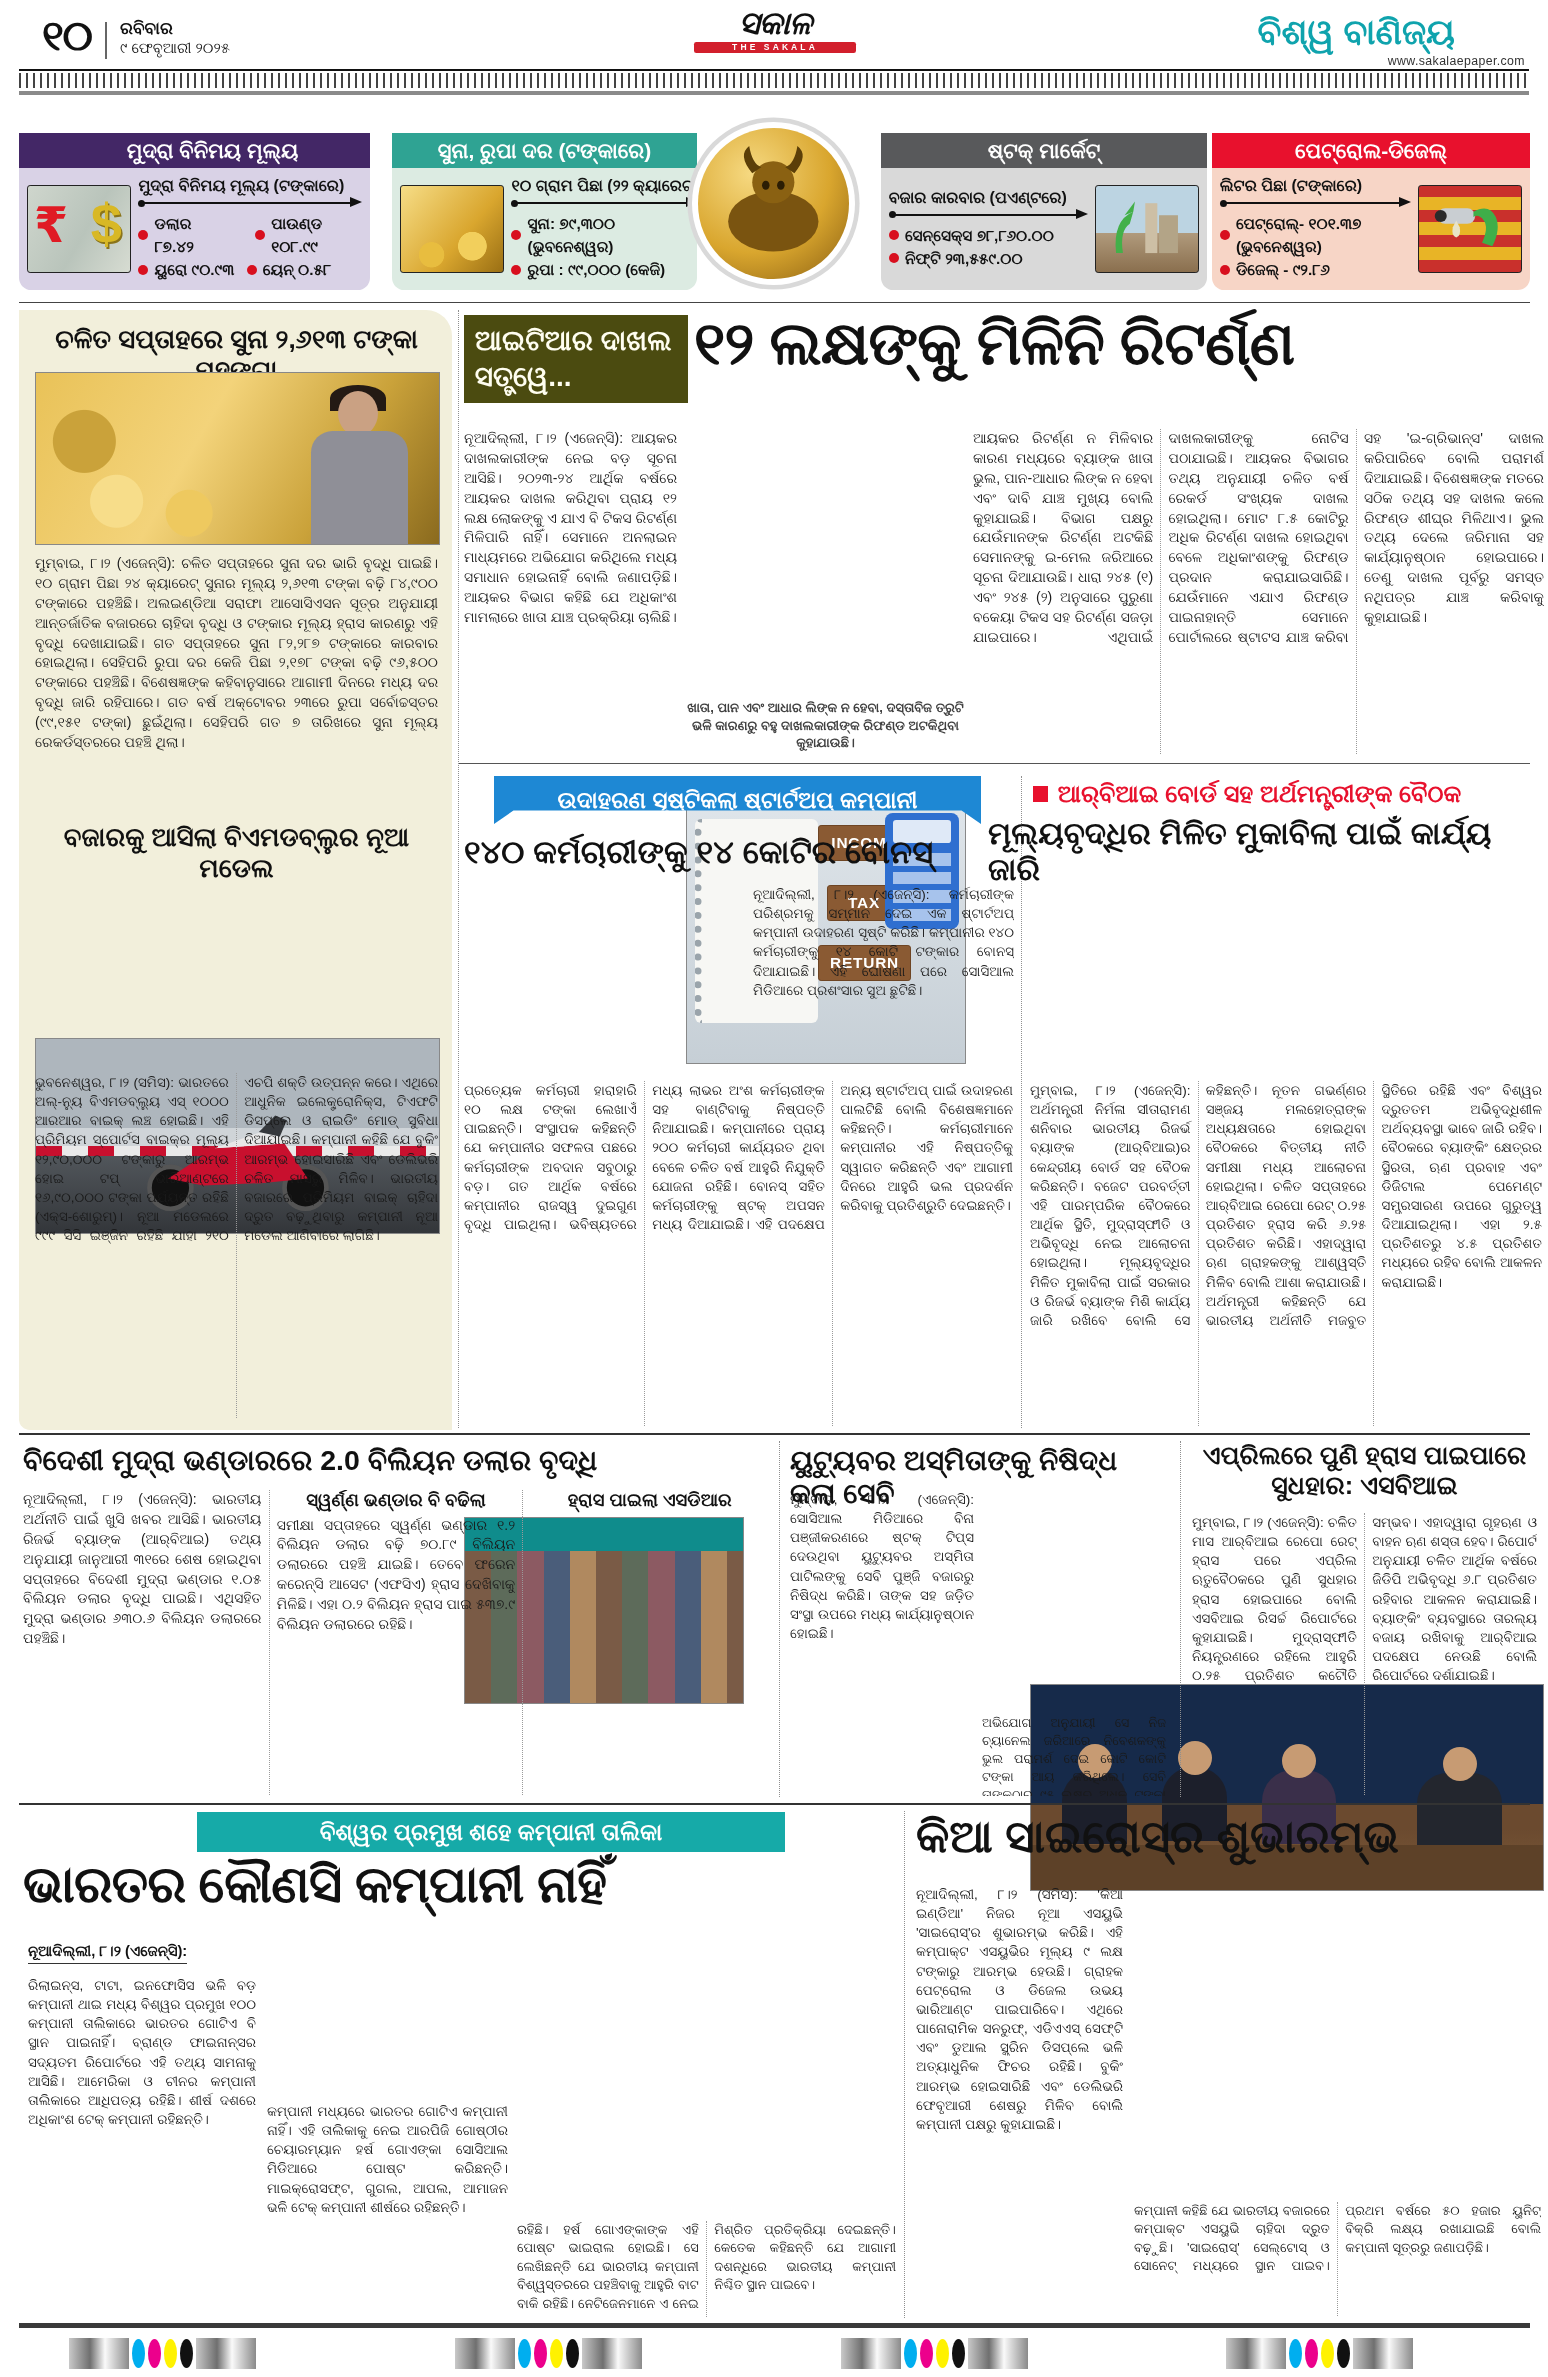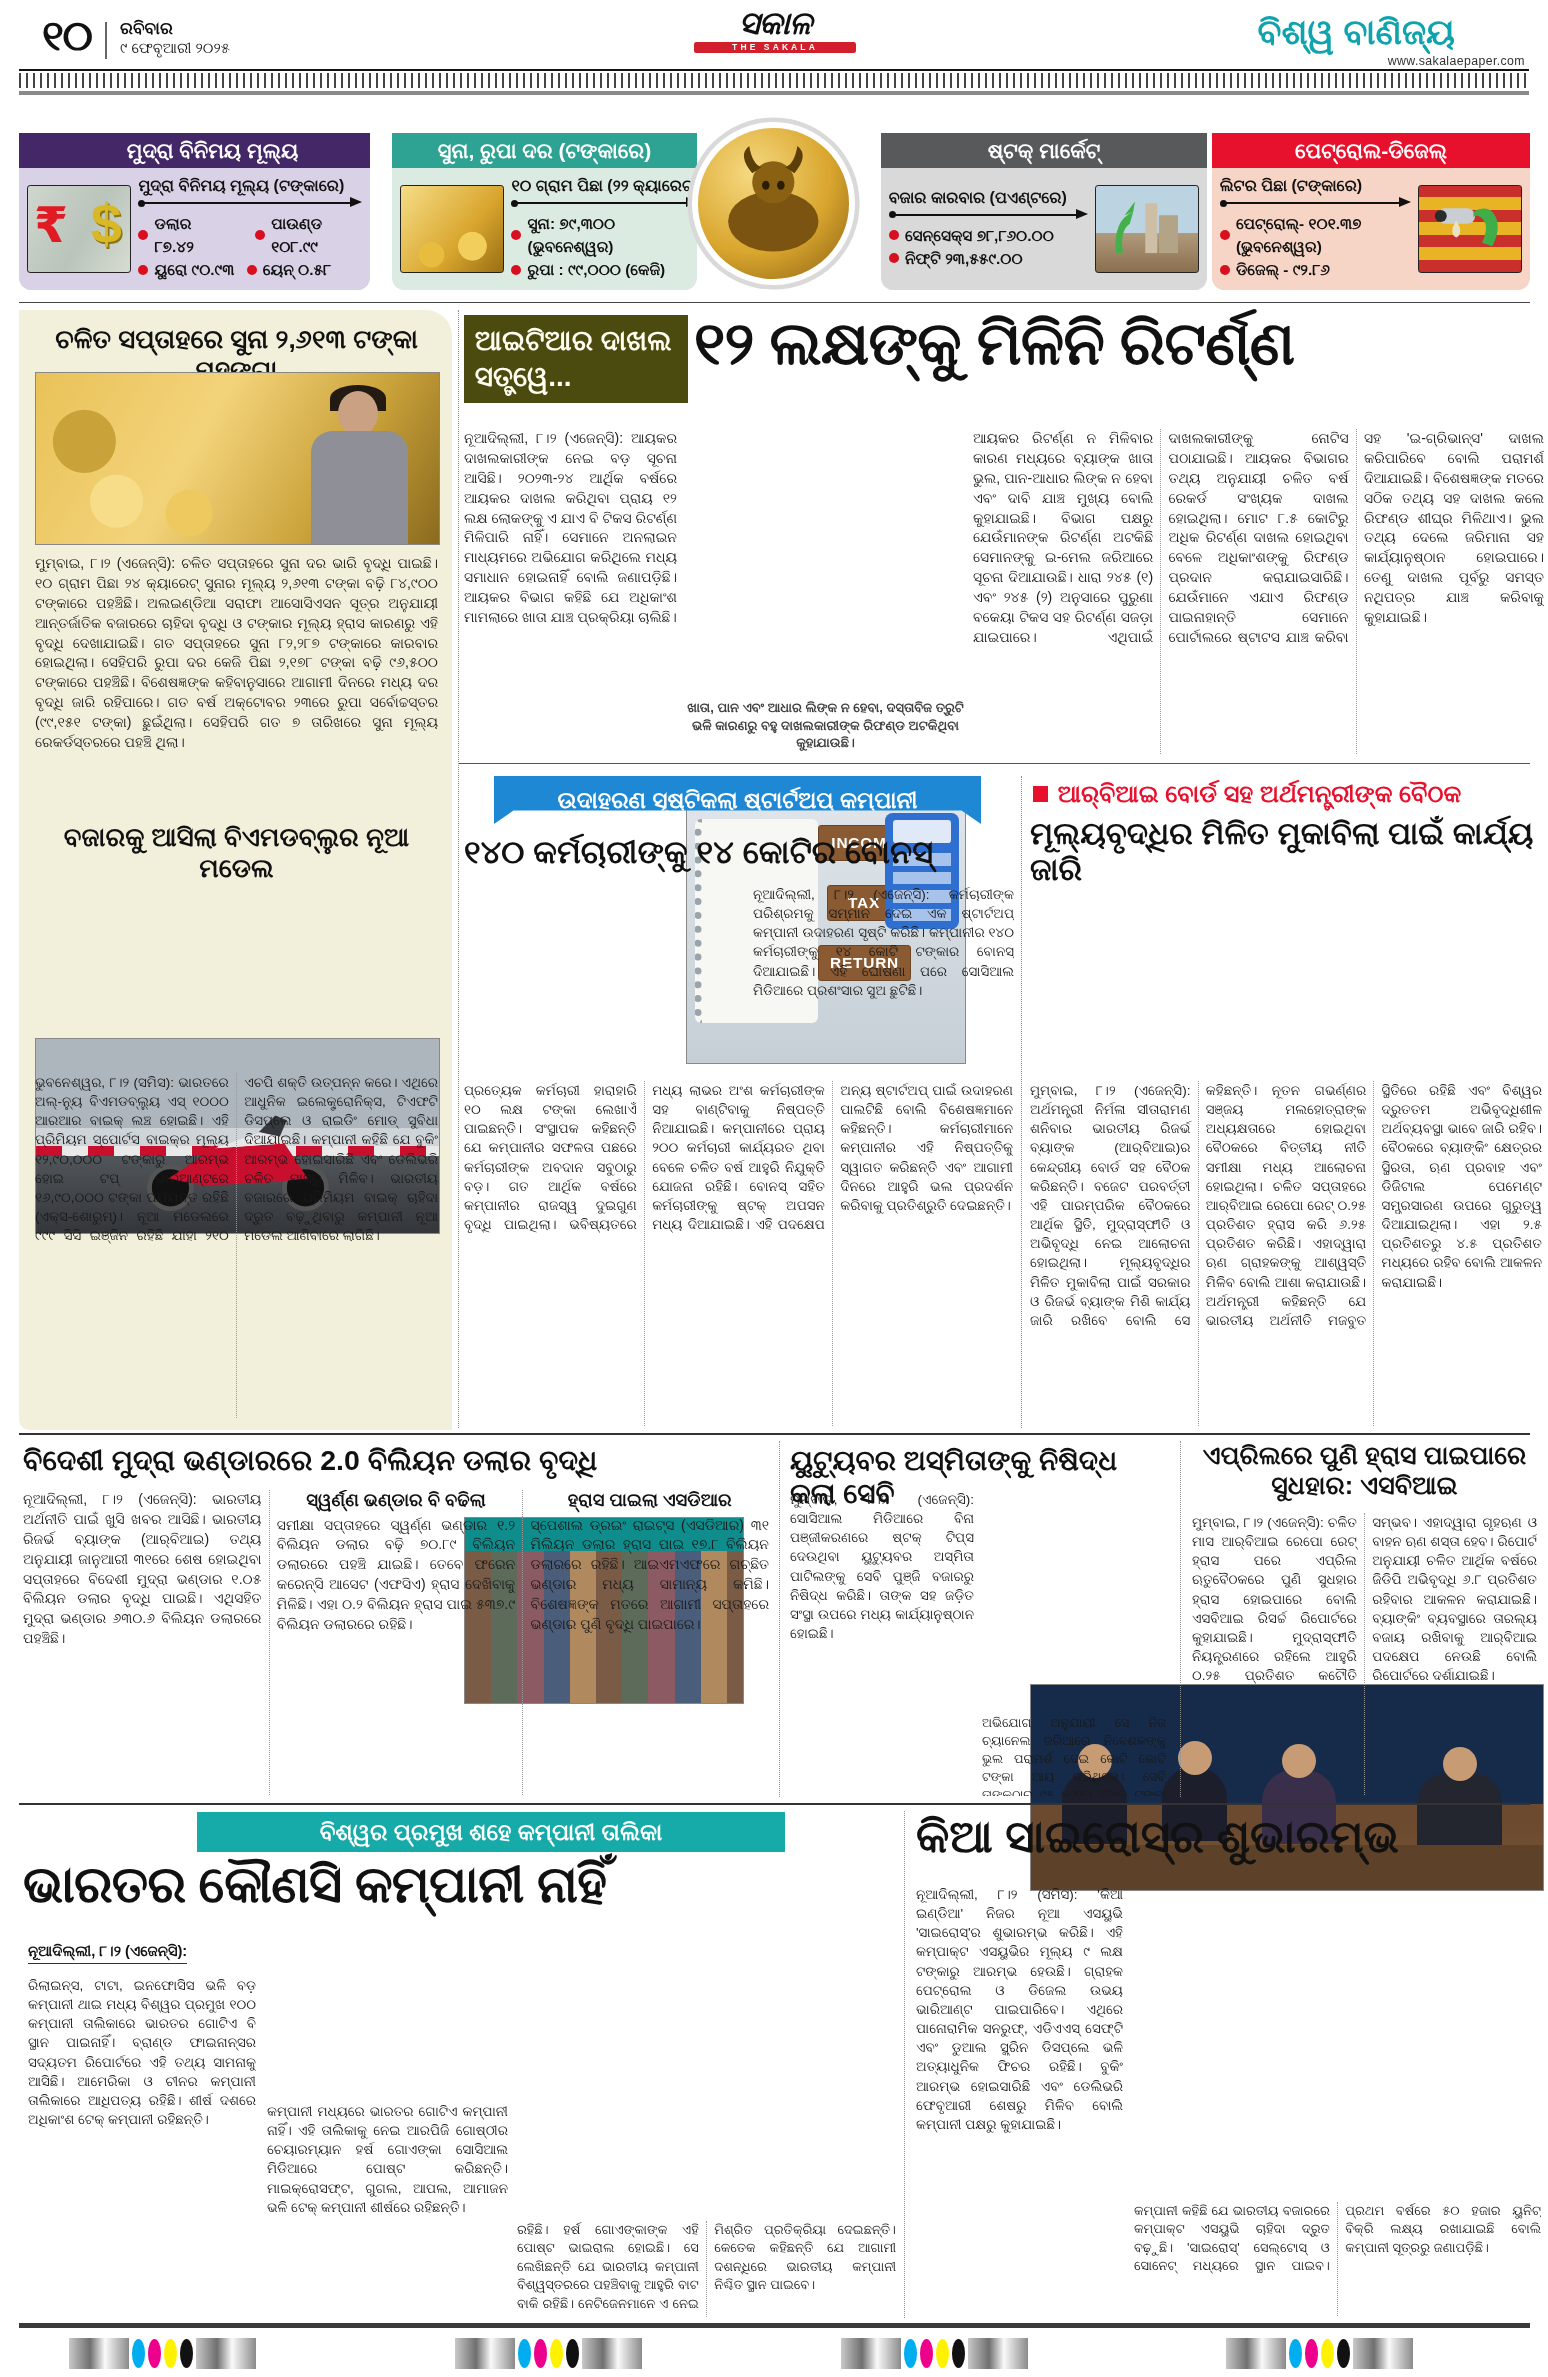--- a/index.html
+++ b/index.html
@@ -294,39 +294,38 @@
   <div class="abs ph img-group" style="left:464px;top:885px;width:278px;height:185px;"></div>
   <div class="abs body-txt" style="left:753px;top:885px;width:261px;height:185px;font-size:13.5px;">ନୂଆଦିଲ୍ଲୀ, ୮।୨ (ଏଜେନ୍ସି): କର୍ମଚାରୀଙ୍କ ପରିଶ୍ରମକୁ ସମ୍ମାନ ଦେଇ ଏକ ଷ୍ଟାର୍ଟଅପ୍ କମ୍ପାନୀ ଉଦାହରଣ ସୃଷ୍ଟି କରିଛି। କମ୍ପାନୀର ୧୪୦ କର୍ମଚାରୀଙ୍କୁ ୧୪ କୋଟି ଟଙ୍କାର ବୋନସ୍ ଦିଆଯାଇଛି। ଏହି ଘୋଷଣା ପରେ ସୋସିଆଲ ମିଡିଆରେ ପ୍ରଶଂସାର ସୁଅ ଛୁଟିଛି।</div>
   <div class="abs body-txt cols3" style="left:464px;top:1081px;width:549px;height:345px;font-size:13.5px;">ପ୍ରତ୍ୟେକ କର୍ମଚାରୀ ହାରାହାରି ୧୦ ଲକ୍ଷ ଟଙ୍କା ଲେଖାଏଁ ପାଇଛନ୍ତି। ସଂସ୍ଥାପକ କହିଛନ୍ତି ଯେ କମ୍ପାନୀର ସଫଳତା ପଛରେ କର୍ମଚାରୀଙ୍କ ଅବଦାନ ସବୁଠାରୁ ବଡ଼। ଗତ ଆର୍ଥିକ ବର୍ଷରେ କମ୍ପାନୀର ରାଜସ୍ୱ ଦୁଇଗୁଣ ବୃଦ୍ଧି ପାଇଥିଲା। ଭବିଷ୍ୟତରେ ମଧ୍ୟ ଲାଭର ଅଂଶ କର୍ମଚାରୀଙ୍କ ସହ ବାଣ୍ଟିବାକୁ ନିଷ୍ପତ୍ତି ନିଆଯାଇଛି। କମ୍ପାନୀରେ ପ୍ରାୟ ୨୦୦ କର୍ମଚାରୀ କାର୍ଯ୍ୟରତ ଥିବା ବେଳେ ଚଳିତ ବର୍ଷ ଆହୁରି ନିଯୁକ୍ତି ଯୋଜନା ରହିଛି। ବୋନସ୍ ସହିତ କର୍ମଚାରୀଙ୍କୁ ଷ୍ଟକ୍ ଅପସନ ମଧ୍ୟ ଦିଆଯାଇଛି। ଏହି ପଦକ୍ଷେପ ଅନ୍ୟ ଷ୍ଟାର୍ଟଅପ୍ ପାଇଁ ଉଦାହରଣ ପାଲଟିଛି ବୋଲି ବିଶେଷଜ୍ଞମାନେ କହିଛନ୍ତି। କର୍ମଚାରୀମାନେ କମ୍ପାନୀର ଏହି ନିଷ୍ପତ୍ତିକୁ ସ୍ୱାଗତ କରିଛନ୍ତି ଏବଂ ଆଗାମୀ ଦିନରେ ଆହୁରି ଭଲ ପ୍ରଦର୍ଶନ କରିବାକୁ ପ୍ରତିଶ୍ରୁତି ଦେଇଛନ୍ତି।</div>
 
   <div class="vdot" style="left:1021px;top:776px;height:652px;"></div>
 
   <div class="abs red-kicker" style="left:1033px;top:780px;width:509px;">
     <span class="red-sq"></span>
     <span>ଆର୍‌ବିଆଇ ବୋର୍ଡ ସହ ଅର୍ଥମନ୍ତ୍ରୀଙ୍କ ବୈଠକ</span>
   </div>
-  <div class="abs head-md" style="left:1030px;top:816px;width:515px;font-size:31px;">ମୂଲ୍ୟବୃଦ୍ଧିର ମିଳିତ ମୁକାବିଲା ପାଇଁ କାର୍ଯ୍ୟ ଜାରି</div>
+  <div class="abs head-md" style="left:988px;top:816px;width:515px;font-size:31px;">ମୂଲ୍ୟବୃଦ୍ଧିର ମିଳିତ ମୁକାବିଲା ପାଇଁ କାର୍ଯ୍ୟ ଜାରି</div>
   <div class="abs ph img-meeting" style="left:1030px;top:865px;width:512px;height:205px;">
     <div class="person" style="left:31px;bottom:46px;"></div>
     <div class="person" style="left:131px;bottom:49px;"></div>
     <div class="person" style="left:231px;bottom:46px;width:74px;background:#3a2f4a;"></div>
     <div class="person" style="left:386px;bottom:43px;width:85px;background:#23262e;"></div>
     <div style="position:absolute;left:0;right:0;bottom:0;height:45px;background:#5d4128;"></div>
   </div>
   <div class="abs body-txt cols3" style="left:1030px;top:1081px;width:512px;height:345px;font-size:13.5px;">ମୁମ୍ବାଇ, ୮।୨ (ଏଜେନ୍ସି): ଅର୍ଥମନ୍ତ୍ରୀ ନିର୍ମଳା ସୀତାରାମଣ ଶନିବାର ଭାରତୀୟ ରିଜର୍ଭ ବ୍ୟାଙ୍କ (ଆର୍‌ବିଆଇ)ର କେନ୍ଦ୍ରୀୟ ବୋର୍ଡ ସହ ବୈଠକ କରିଛନ୍ତି। ବଜେଟ ପରବର୍ତ୍ତୀ ଏହି ପାରମ୍ପରିକ ବୈଠକରେ ଆର୍ଥିକ ସ୍ଥିତି, ମୁଦ୍ରାସ୍ଫୀତି ଓ ଅଭିବୃଦ୍ଧି ନେଇ ଆଲୋଚନା ହୋଇଥିଲା। ମୂଲ୍ୟବୃଦ୍ଧିର ମିଳିତ ମୁକାବିଲା ପାଇଁ ସରକାର ଓ ରିଜର୍ଭ ବ୍ୟାଙ୍କ ମିଶି କାର୍ଯ୍ୟ ଜାରି ରଖିବେ ବୋଲି ସେ କହିଛନ୍ତି। ନୂତନ ଗଭର୍ଣ୍ଣର ସଞ୍ଜୟ ମଲହୋତ୍ରାଙ୍କ ଅଧ୍ୟକ୍ଷତାରେ ହୋଇଥିବା ବୈଠକରେ ବିତ୍ତୀୟ ନୀତି ସମୀକ୍ଷା ମଧ୍ୟ ଆଲୋଚନା ହୋଇଥିଲା। ଚଳିତ ସପ୍ତାହରେ ଆର୍‌ବିଆଇ ରେପୋ ରେଟ୍ ୦.୨୫ ପ୍ରତିଶତ ହ୍ରାସ କରି ୬.୨୫ ପ୍ରତିଶତ କରିଛି। ଏହାଦ୍ୱାରା ଋଣ ଗ୍ରାହକଙ୍କୁ ଆଶ୍ୱସ୍ତି ମିଳିବ ବୋଲି ଆଶା କରାଯାଉଛି। ଅର୍ଥମନ୍ତ୍ରୀ କହିଛନ୍ତି ଯେ ଭାରତୀୟ ଅର୍ଥନୀତି ମଜବୁତ ସ୍ଥିତିରେ ରହିଛି ଏବଂ ବିଶ୍ୱର ଦ୍ରୁତତମ ଅଭିବୃଦ୍ଧିଶୀଳ ଅର୍ଥବ୍ୟବସ୍ଥା ଭାବେ ଜାରି ରହିବ। ବୈଠକରେ ବ୍ୟାଙ୍କିଂ କ୍ଷେତ୍ରର ସ୍ଥିରତା, ଋଣ ପ୍ରବାହ ଏବଂ ଡିଜିଟାଲ ପେମେଣ୍ଟ ସମ୍ପ୍ରସାରଣ ଉପରେ ଗୁରୁତ୍ୱ ଦିଆଯାଇଥିଲା। ଏହା ୨.୫ ପ୍ରତିଶତରୁ ୪.୫ ପ୍ରତିଶତ ମଧ୍ୟରେ ରହିବ ବୋଲି ଆକଳନ କରାଯାଇଛି।</div>
 
   <div class="hline" style="left:19px;right:18px;top:1433px;height:1.5px;background:#333;"></div>
 
   <div class="abs head-sm" style="left:23px;top:1444px;width:746px;font-size:28.5px;">ବିଦେଶୀ ମୁଦ୍ରା ଭଣ୍ଡାରରେ 2.0 ବିଲିୟନ ଡଲାର ବୃଦ୍ଧି</div>
   <div class="abs" style="left:23px;top:1490px;width:746px;height:305px;column-count:3;column-gap:15.4px;column-rule:0.8px dotted #9a9a9a;overflow:hidden;">
     <div class="body-txt" style="height:auto;">ନୂଆଦିଲ୍ଲୀ, ୮।୨ (ଏଜେନ୍ସି): ଭାରତୀୟ ଅର୍ଥନୀତି ପାଇଁ ଖୁସି ଖବର ଆସିଛି। ଭାରତୀୟ ରିଜର୍ଭ ବ୍ୟାଙ୍କ (ଆର୍‌ବିଆଇ) ତଥ୍ୟ ଅନୁଯାୟୀ ଜାନୁଆରୀ ୩୧ରେ ଶେଷ ହୋଇଥିବା ସପ୍ତାହରେ ବିଦେଶୀ ମୁଦ୍ରା ଭଣ୍ଡାର ୧.୦୫ ବିଲିୟନ ଡଲାର ବୃଦ୍ଧି ପାଇଛି। ଏଥିସହିତ ମୁଦ୍ରା ଭଣ୍ଡାର ୬୩୦.୬ ବିଲିୟନ ଡଲାରରେ ପହଞ୍ଚିଛି।</div>
     <div class="subhead-c">ସ୍ୱର୍ଣ୍ଣ ଭଣ୍ଡାର ବି ବଢିଲା</div>
     <div class="body-txt" style="height:auto;">ସମୀକ୍ଷା ସପ୍ତାହରେ ସ୍ୱର୍ଣ୍ଣ ଭଣ୍ଡାର ୧.୨ ବିଲିୟନ ଡଲାର ବଢ଼ି ୭୦.୮୯ ବିଲିୟନ ଡଲାରରେ ପହଞ୍ଚି ଯାଇଛି। ତେବେ ଫରେନ କରେନ୍ସି ଆସେଟ (ଏଫସିଏ) ହ୍ରାସ ଦେଖିବାକୁ ମିଳିଛି। ଏହା ୦.୨ ବିଲିୟନ ହ୍ରାସ ପାଇ ୫୩୭.୯ ବିଲିୟନ ଡଲାରରେ ରହିଛି।</div>
     <div class="subhead-c">ହ୍ରାସ ପାଇଲା ଏସଡିଆର</div>
-    <div class="body-txt" style="height:auto;">ସ୍ପେଶାଲ ଡ୍ରଇଂ ରାଇଟ୍ସ (ଏସଡିଆର) ୩୧ ମିଲିୟନ ଡଲାର ହ୍ରାସ ପାଇ ୧୭.୮ ବିଲିୟନ ଡଲାରରେ ରହିଛି। ଆଇଏମଏଫରେ ଗଚ୍ଛିତ ଭଣ୍ଡାର ମଧ୍ୟ ସାମାନ୍ୟ କମିଛି। ବିଶେଷଜ୍ଞଙ୍କ ମତରେ ଆଗାମୀ ସପ୍ତାହରେ ଭଣ୍ଡାର ପୁଣି ବୃଦ୍ଧି ପାଇପାରେ।</div>
   </div>
 
   <div class="vdot" style="left:779px;top:1441px;height:356px;"></div>
 
   <div class="abs head-sm" style="left:790px;top:1444px;width:379px;font-size:28px;">ୟୁଟ୍ୟୁବର ଅସ୍ମିତାଙ୍କୁ ନିଷିଦ୍ଧ କଲା ସେବି</div>
   <div class="abs body-txt" style="left:790px;top:1490px;width:184px;height:305px;font-size:13.5px;">ମୁମ୍ବାଇ, ୮।୨ (ଏଜେନ୍ସି): ସୋସିଆଲ ମିଡିଆରେ ବିନା ପଞ୍ଜୀକରଣରେ ଷ୍ଟକ୍ ଟିପ୍ସ ଦେଉଥିବା ୟୁଟ୍ୟୁବର ଅସ୍ମିତା ପାଟିଲଙ୍କୁ ସେବି ପୁଞ୍ଜି ବଜାରରୁ ନିଷିଦ୍ଧ କରିଛି। ତାଙ୍କ ସହ ଜଡ଼ିତ ସଂସ୍ଥା ଉପରେ ମଧ୍ୟ କାର୍ଯ୍ୟାନୁଷ୍ଠାନ ହୋଇଛି।</div>
 
   <div class="abs body-txt" style="left:982px;top:1714px;width:184px;height:82px;font-size:12.7px;">ଅଭିଯୋଗ ଅନୁଯାୟୀ ସେ ନିଜ ଚ୍ୟାନେଲ ଜରିଆରେ ନିବେଶକଙ୍କୁ ଭୁଲ ପରାମର୍ଶ ଦେଇ କୋଟି କୋଟି ଟଙ୍କା ଆୟ କରିଥିଲେ। ସେବି ତାଙ୍କଠାରୁ ୯୫ ଲକ୍ଷରୁ ଅଧିକ ଟଙ୍କା ଫେରସ୍ତ ନିର୍ଦ୍ଦେଶ ଦେଇଛି। ଅନଲାଇନ ଫିନଫ୍ଲୁଏନ୍ସରଙ୍କ ଉପରେ କଡ଼ା ନଜର ରଖାଯାଉଛି ବୋଲି ସେବି କହିଛି।</div>
 
   <div class="vdot" style="left:1180px;top:1441px;height:356px;"></div>

